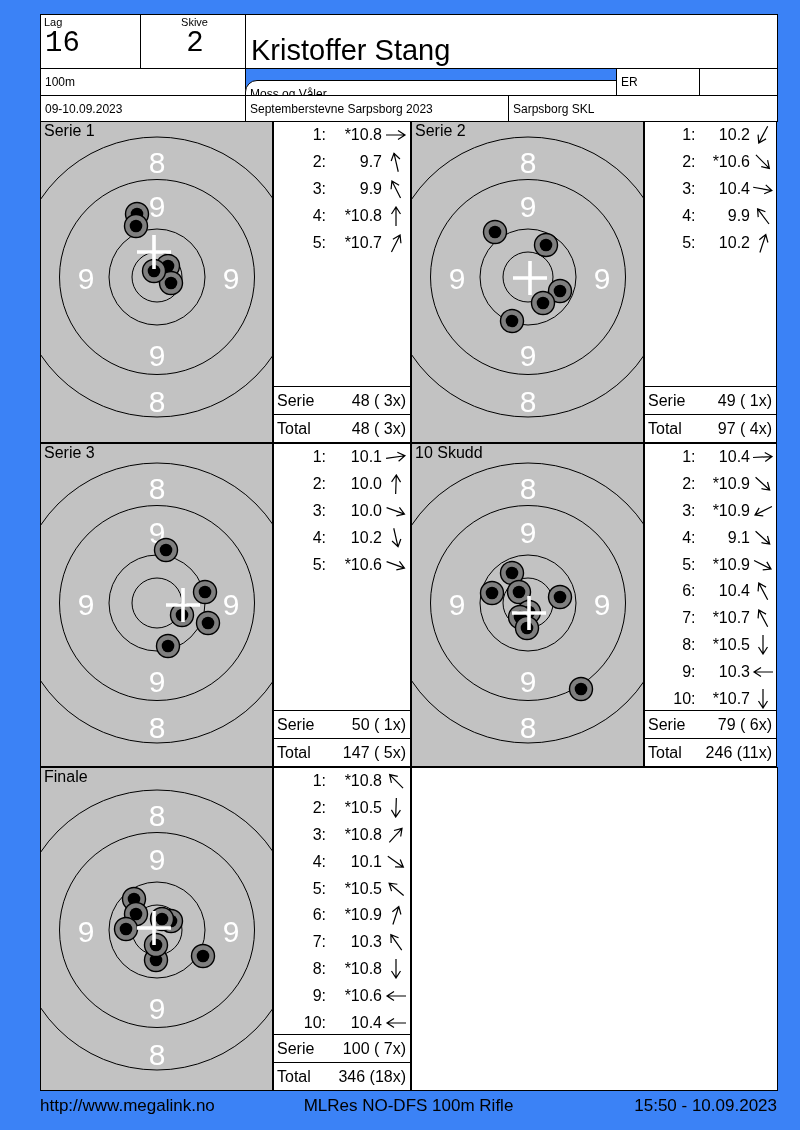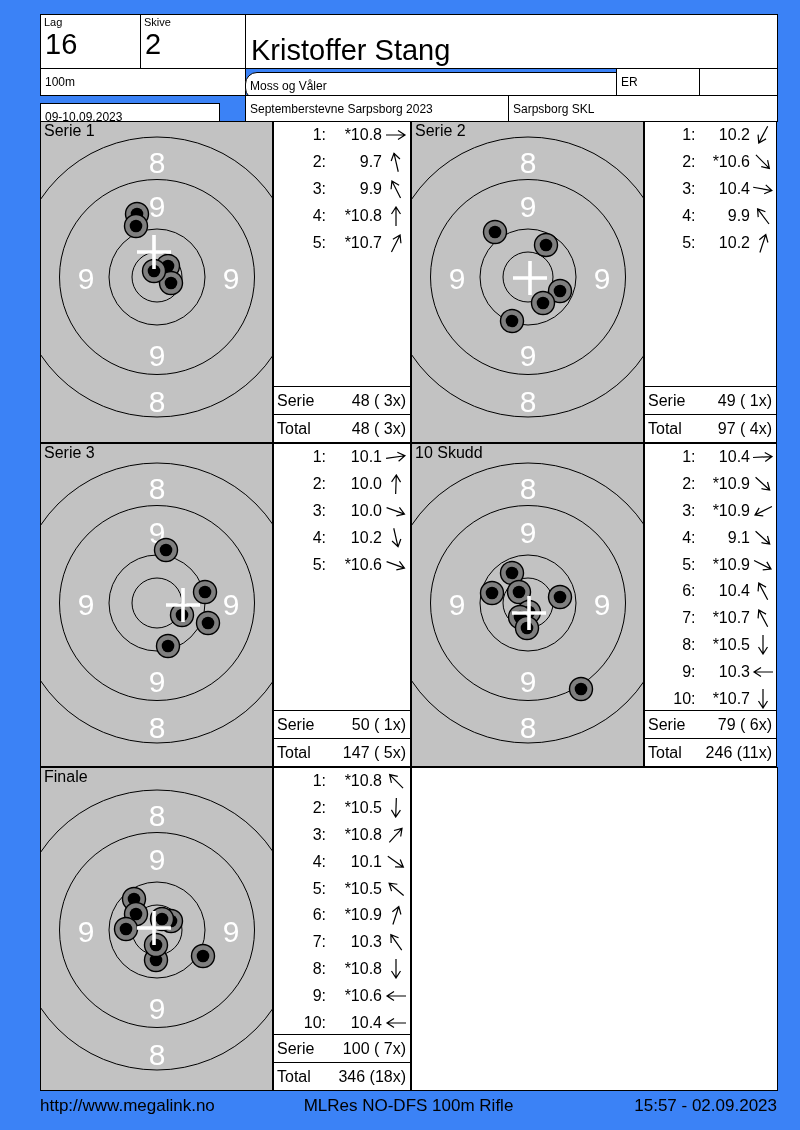--- a/index.html
+++ b/index.html
@@ -1,20 +1,20 @@
 <!DOCTYPE html>
 <html><head>
 <meta charset="utf-8">
 <style>
   html,body{margin:0;padding:0;background:#fff;}
   .page{position:relative;width:800px;height:1130px;background:#3b82f6;
         font-family:"Liberation Sans",sans-serif;color:#000;overflow:hidden;}
   .cell{position:absolute;box-sizing:border-box;border:1px solid #000;background:#fff;overflow:hidden;}
   .small-label{font-size:11px;line-height:12px;padding:1px 0 0 3px;}
-  .big-num{font-size:29px;line-height:32px;padding-left:4px;}
+  .big-num{font-size:29px;line-height:32px;padding-left:4px;font-family:Liberation Mono, monospace;}
   .name-cell{display:flex;align-items:flex-end;}
   .name-text{font-size:29px;line-height:30px;padding:0 0 3px 5px;}
   .mid-cell{display:flex;align-items:center;}
   .mid-text{font-size:12px;padding-left:4px;white-space:nowrap;}
   .target-cell{padding:0;}
   .target-svg{display:block;width:100%;height:100%;}
   svg text{font-family:"Liberation Sans",sans-serif;}
   .target-title{position:absolute;top:0;left:3px;font-size:16px;z-index:2;}
   .list-cell{display:flex;flex-direction:column;font-size:16px;}
   .shots-area{flex:1 1 auto;overflow:hidden;display:flex;flex-direction:column;}
@@ -28,54 +28,54 @@
 </style>
 </head>
 <body>
 
 <div class="page" id="page">
 
   <div class="cell" style="left:40px;top:14px;width:101px;height:55px;">
     <div class="small-label">Lag</div>
     <div class="big-num">16</div>
   </div>
-  <div class="cell" style="left:140px;top:14px;width:106px;height:60px;">
+  <div class="cell" style="left:140px;top:14px;width:106px;height:60px;text-align:center;">
     <div class="small-label">Skive</div>
     <div class="big-num">2</div>
   </div>
   <div class="cell name-cell" style="left:245px;top:14px;width:533px;height:55px;">
     <div class="name-text">Kristoffer Stang</div>
   </div>
 
   <div class="cell mid-cell" style="left:40px;top:68px;width:206px;height:28px;">
     <div class="mid-text">100m</div>
   </div>
-  <div class="cell mid-cell" style="left:245px;top:72px;width:432px;height:28px;border-radius:12px;">
+  <div class="cell mid-cell" style="left:245px;top:80px;width:432px;height:28px;border-radius:12px;">
     <div class="mid-text">Moss og Våler</div>
   </div>
   <div class="cell mid-cell" style="left:616px;top:68px;width:84px;height:28px;">
     <div class="mid-text">ER</div>
   </div>
   <div class="cell mid-cell" style="left:699px;top:68px;width:79px;height:28px;"></div>
 
-  <div class="cell mid-cell" style="left:40px;top:95px;width:180px;height:27px;margin-top:8px;">
+  <div class="cell mid-cell" style="left:40px;top:95px;width:206px;height:27px;">
     <div class="mid-text">09-10.09.2023</div>
   </div>
   <div class="cell mid-cell" style="left:245px;top:95px;width:264px;height:27px;">
     <div class="mid-text">Septemberstevne Sarpsborg 2023</div>
   </div>
   <div class="cell mid-cell" style="left:508px;top:95px;width:270px;height:27px;">
     <div class="mid-text">Sarpsborg SKL</div>
   </div>
 
   <div class="cell" style="left:411px;top:767px;width:367px;height:324px;"></div>
 
   <div class="footer-text" style="left:40px;top:1096px;">http://www.megalink.no</div>
   <div class="footer-text" style="left:40px;top:1096px;width:737px;text-align:center;">MLRes NO-DFS 100m Rifle</div>
-  <div class="footer-text" style="right:23px;top:1096px;">15:57 - 02.09.2023</div>
+  <div class="footer-text" style="right:23px;top:1096px;">15:50 - 10.09.2023</div>
 
 <div class="cell target-cell" style="left: 40px; top: 121px; width: 233px; height: 322px;">
       <svg viewBox="0 0 231 320" preserveAspectRatio="none" class="target-svg">
         <rect x="0" y="0" width="231" height="320" fill="#c2c2c2"></rect>
         <circle cx="116" cy="155" r="25" fill="none" stroke="#000000" stroke-width="1"></circle>
         <circle cx="116" cy="155" r="48" fill="none" stroke="#000000" stroke-width="1"></circle>
         <circle cx="116" cy="155" r="97.5" fill="none" stroke="#000000" stroke-width="1"></circle>
         <circle cx="116" cy="155" r="140" fill="none" stroke="#000000" stroke-width="1"></circle>
         <text x="116" y="40" fill="#ffffff" font-size="30" text-anchor="middle" dominant-baseline="central">8</text>
         <text x="116" y="84" fill="#ffffff" font-size="30" text-anchor="middle" dominant-baseline="central">9</text>

